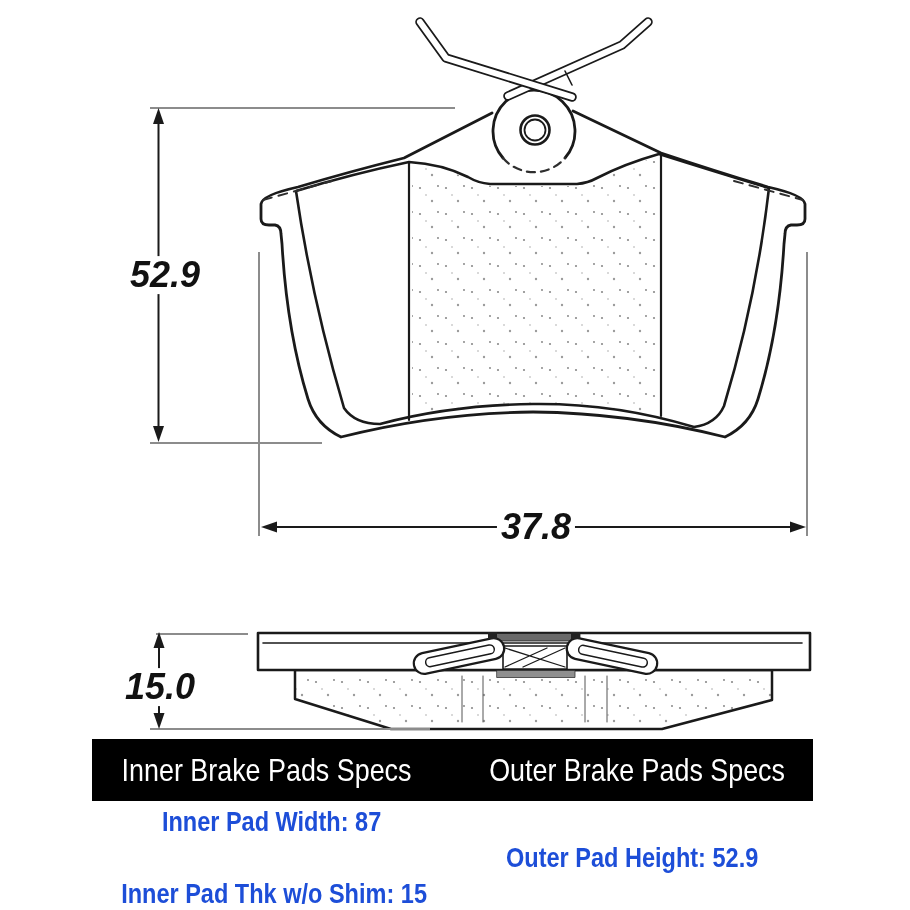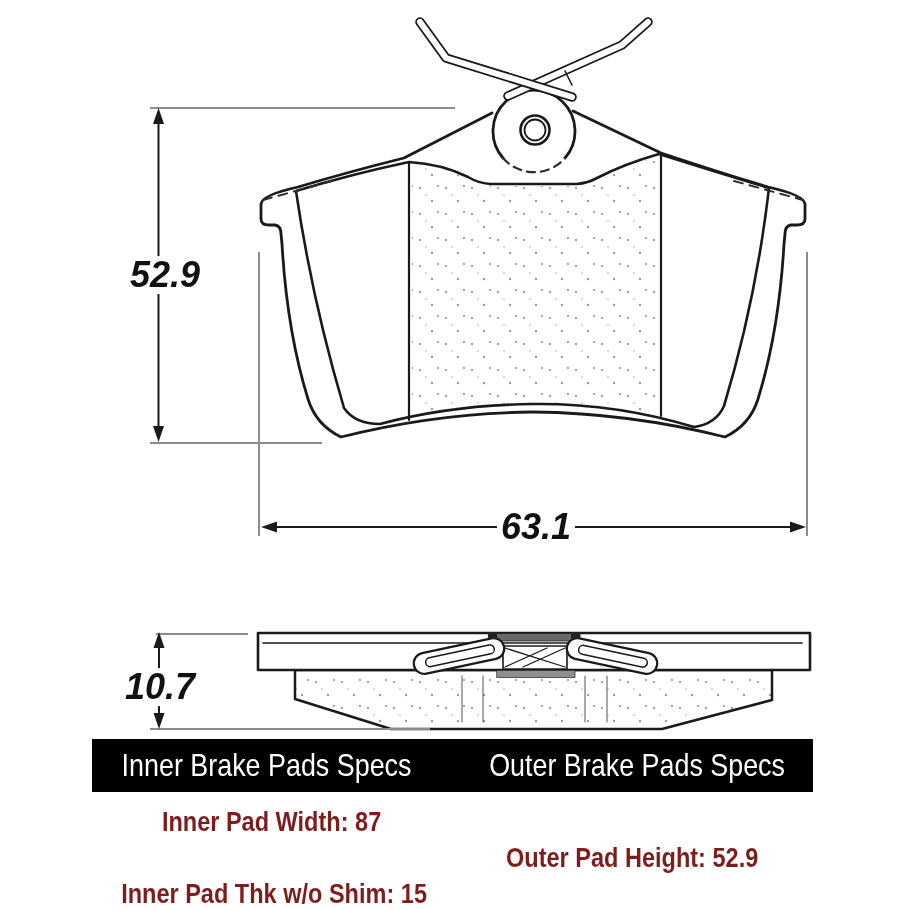--- a/index.html
+++ b/index.html
@@ -8,31 +8,31 @@
     font-family:"Liberation Sans", sans-serif;
   }
   #lineart{position:absolute;left:0;top:0;}
   .dim-label{
     position:absolute;transform:translate(-50%,-50%);
     font-family:"Liberation Sans", sans-serif;
     font-weight:bold;font-style:italic;font-size:36px;color:#111;
     background:#ffffff;padding:0 4px;white-space:nowrap;line-height:1.05;
   }
   .specs-bar{
-    position:absolute;left:92px;top:739px;width:721px;height:53px;
+    position:absolute;left:92px;top:739px;width:721px;height:62px;
     background:#000;display:flex;align-items:center;gap:19px;
   }
   .specs-bar .half{
     width:50%;display:flex;justify-content:center;align-items:center;
     color:#fff;font-size:32px;font-weight:400;white-space:nowrap;
   }
   .cond{display:inline-block;transform:scaleX(.84);transform-origin:50% 50%;white-space:nowrap;}
   .spec-line{
     position:absolute;height:30px;line-height:30px;text-align:center;
-    font-size:28px;font-weight:bold;color:#7f1d1d;white-space:nowrap;
+    font-size:28px;font-weight:bold;color:#1d4ed8;white-space:nowrap;
   }
   .spec-line.colL{left:92px;width:360px;}
   .spec-line.colR{left:452px;width:361px;}
   .r1{top:807px;} .r2{top:843px;} .r3{top:879px;}
 </style>
 </head>
 <body>
 
 <div id="stage">
 
@@ -147,22 +147,22 @@
 
       <g fill="#1a1a1a">
         <path d="M 159 645 L 159 717" stroke="#1a1a1a" stroke-width="2" fill="none"></path>
         <polygon points="159,632 153.5,648 164.5,648"></polygon>
         <polygon points="159,729 153.5,713 164.5,713"></polygon>
       </g>
     </g>
   </svg>
 
   <div class="dim-label" style="left:165px;top:275px;">52.9</div>
-  <div class="dim-label" style="left:536px;top:527px;">63.1</div>
-  <div class="dim-label" style="left:160px;top:687px;">10.7</div>
+  <div class="dim-label" style="left:536px;top:527px;">37.8</div>
+  <div class="dim-label" style="left:160px;top:687px;">15.0</div>
 
   <div class="specs-bar">
     <div class="half">
       <span class="cond">Inner Brake Pads Specs</span>
     </div>
     <div class="half">
       <span class="cond">Outer Brake Pads Specs</span>
     </div>
   </div>
 

